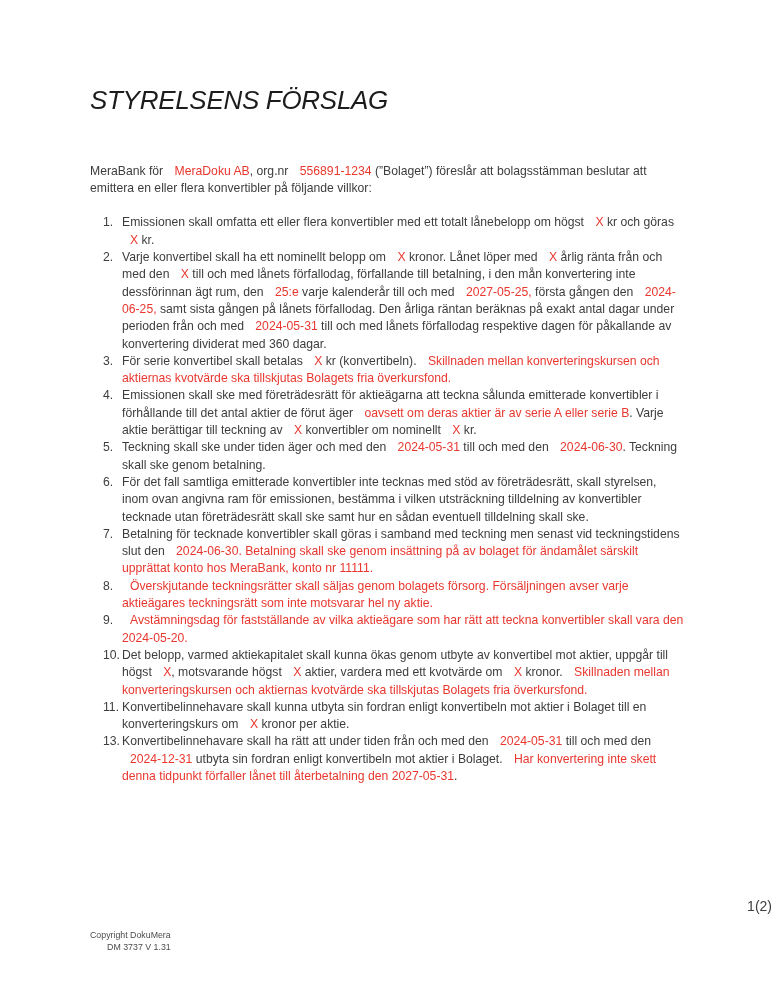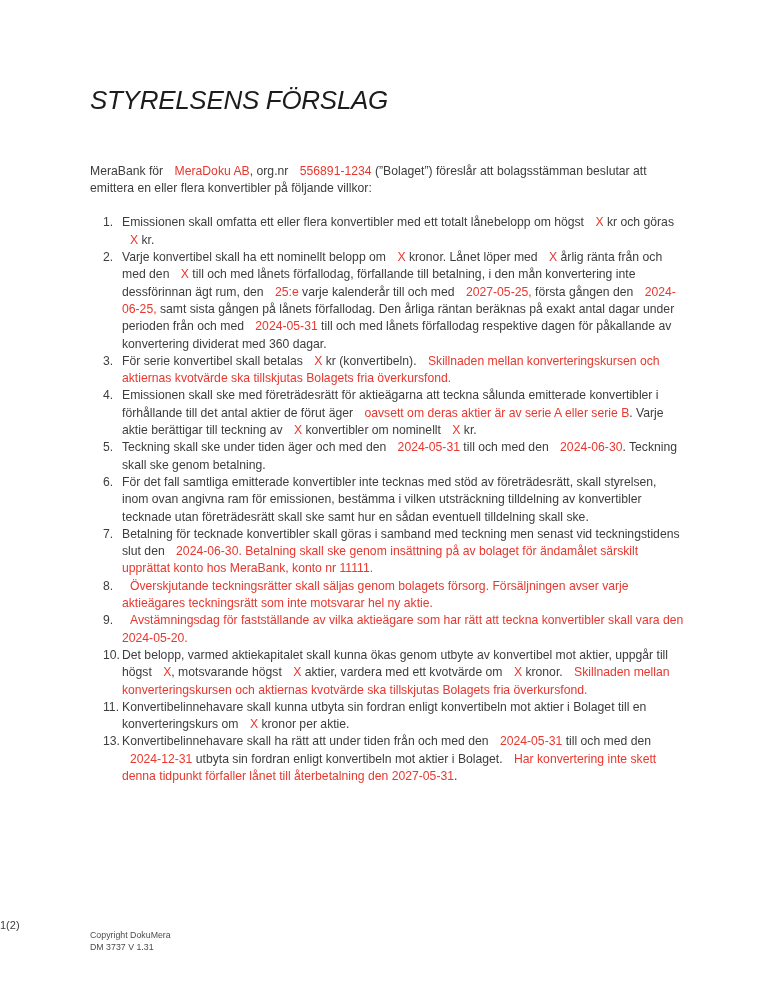--- a/index.html
+++ b/index.html
@@ -21,26 +21,26 @@
   }
   .intro {
     margin:47px 0 0 0; font-size:12.2px; line-height:17.3px; width:592px;
   }
   .terms-list { margin:17px 0 0 0; padding:0; }
   .li { display:flex; font-size:12.2px; line-height:17.3px; }
   .li .num { flex:0 0 32px; padding-left:13px; white-space:nowrap; }
   .li .li-body { flex:1; max-width:564px; }
   .red { color:var(--red);padding-left:8px; }
   .page-number {
-    position:absolute; top:919px; left:0; width:100%; text-align:left;
-    font-size:11px; color:var(--ink);
+    position:absolute; top:898px; left:0; width:100%; text-align:right;
+    font-size:14px; color:var(--ink);
   }
   .copyright {
     position:absolute; left:90px; top:930px; font-size:8.8px;
-    line-height:11.5px; color:#4c4c4c;
+    line-height:11.5px; color:#4c4c4c;text-align:right;
   }
 </style>
 </head>
 <body>
 
 <div class="content">
   <h1 class="doc-title">STYRELSENS FÖRSLAG</h1>
 
   <p class="intro"><span>MeraBank för </span><span class="red">MeraDoku AB</span><span>, org.nr </span><span class="red">556891-1234</span><span> (”Bolaget”) föreslår att bolagsstämman beslutar att emittera en eller flera konvertibler på följande villkor:</span></p>
 

